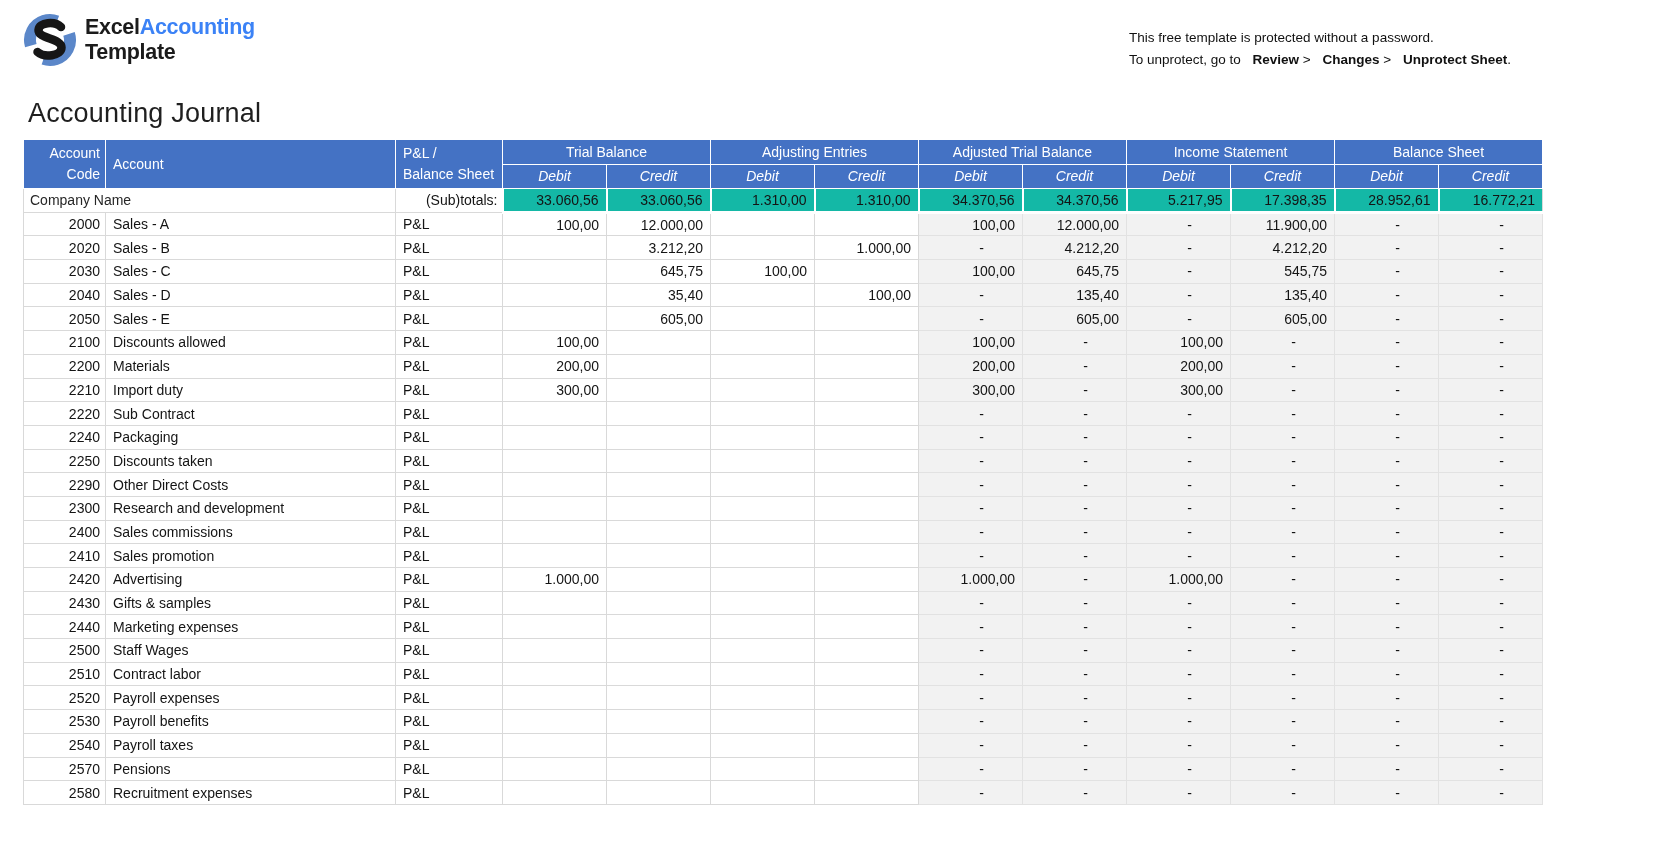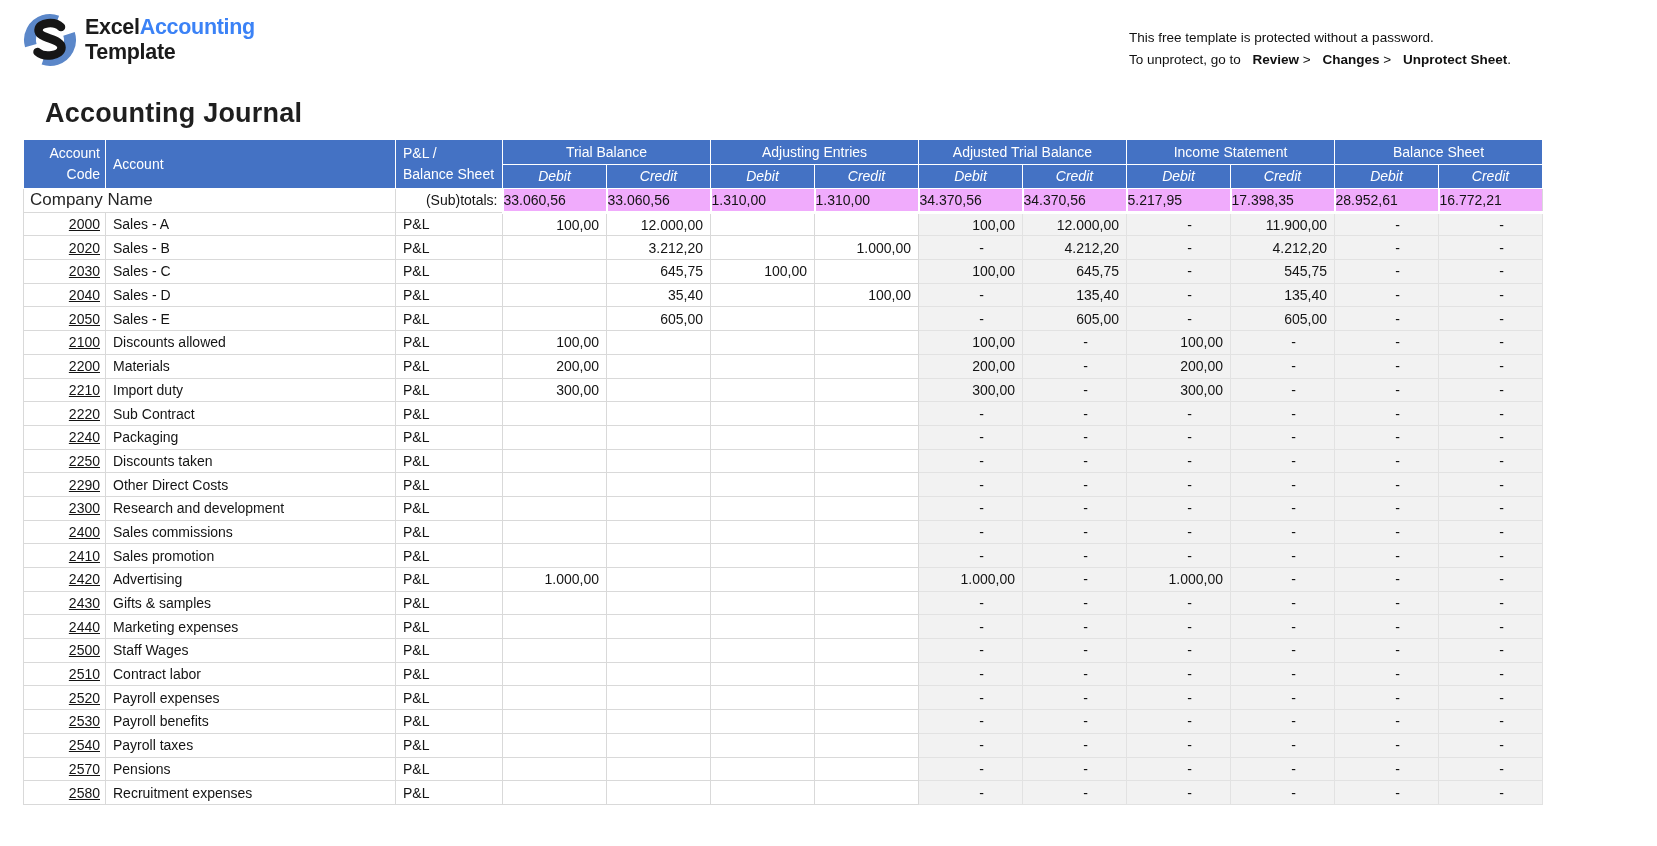--- a/index.html
+++ b/index.html
@@ -4,43 +4,43 @@
 <style>
   html,body{margin:0;padding:0;}
   body{
     width:1657px;height:846px;position:relative;overflow:hidden;
     background:#ffffff;font-family:"Liberation Sans",sans-serif;color:#1a1a1a;
   }
   
   .logo{position:absolute;left:22px;top:12px;display:flex;align-items:center;gap:7px;}
   .logo-text{line-height:25px;font-size:21.5px;font-weight:700;letter-spacing:-0.3px;color:#1b1b1b;white-space:nowrap;}
   .logo-text .blue{color:#3b82f6;margin-top:35px;}
-  .page-title{position:absolute;left:28px;top:98px;font-size:27px;font-weight:700;color:#1f1f1f;letter-spacing:0.2px;margin-left:17px;}
+  .page-title{position:absolute;left:28px;top:98px;font-size:27px;font-weight:400;color:#1f1f1f;letter-spacing:0.2px;}
   .protect-note{position:absolute;left:1129px;top:27px;font-size:13.5px;line-height:22px;color:#111;}
   .protect-note b{font-weight:700;padding-left:8px;}
   
   table.sheet{position:absolute;left:23px;top:139px;width:1519px;border-collapse:collapse;table-layout:fixed;font-size:14px;color:#141414;}
   .sheet td,.sheet th{overflow:hidden;white-space:nowrap;vertical-align:middle;padding:0;}
   
   .subtotal-row{height:22px;}
   .subtotal-row td{border:none;}
-  .subtotal-row .company{font-size:17px;color:#262626;padding-left:6px;text-align:left;}
+  .subtotal-row .company{font-size:14px;color:#262626;padding-left:6px;text-align:left;}
   .subtotal-row .subl{text-align:right;padding-right:4px;}
-  .subtotal-row .val{background:#f0abfc;padding-right:7px;border-left:2px solid #ffffff;border-bottom:3px solid #ffffff;}
+  .subtotal-row .val{background:#14b8a6;text-align:right;padding-right:7px;border-left:2px solid #ffffff;border-bottom:3px solid #ffffff;}
   
   .sheet thead th{background:#4472c4;color:#ffffff;font-weight:400;border:1px solid #ffffff;line-height:21px;}
   .group-row th{height:24px;text-align:center;}
   .sub-row th{height:23px;text-align:center;font-style:italic;}
   th.h-code{text-align:right;padding-right:5px;}
   th.h-account{text-align:left;padding-left:7px;}
   th.h-pnl{text-align:left;padding-left:7px;}
   
   .sheet tbody tr{height:23.7px;}
   .sheet tbody td{border:1px solid #d9d9d9;background:#ffffff;}
-  .sheet tbody td.code{text-align:right;padding-right:5px;text-decoration:underline;}
+  .sheet tbody td.code{text-align:right;padding-right:5px;}
   .sheet tbody td.acct{text-align:left;padding-left:7px;margin-top:9px;}
   .sheet tbody td.pnl{text-align:left;padding-left:7px;}
   .sheet tbody td.num{text-align:right;padding-right:7px;}
   .sheet tbody td.gray{background:#f2f2f2;border-color:#e2e2e2;}
   .sheet tbody td.dash{padding-right:38px;}
 </style>
 </head>
 <body>
 
 <div class="logo">

